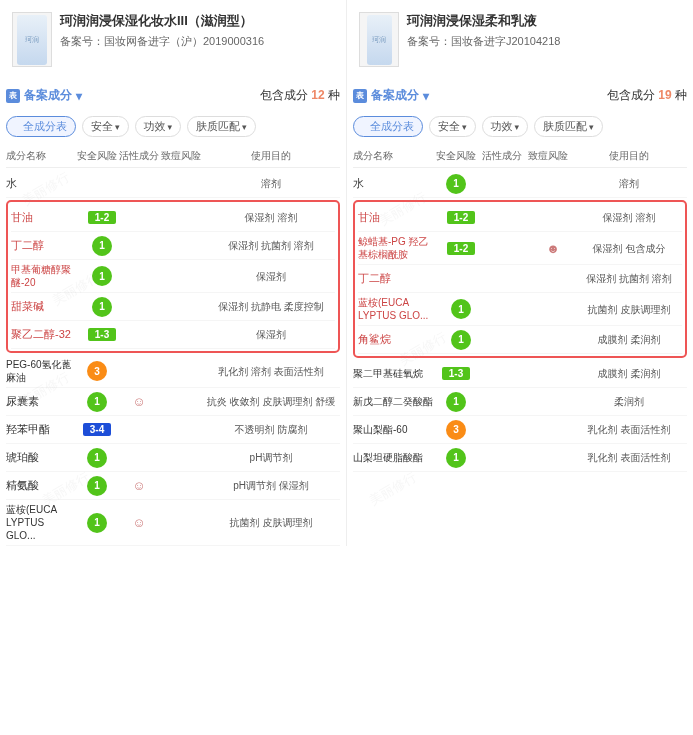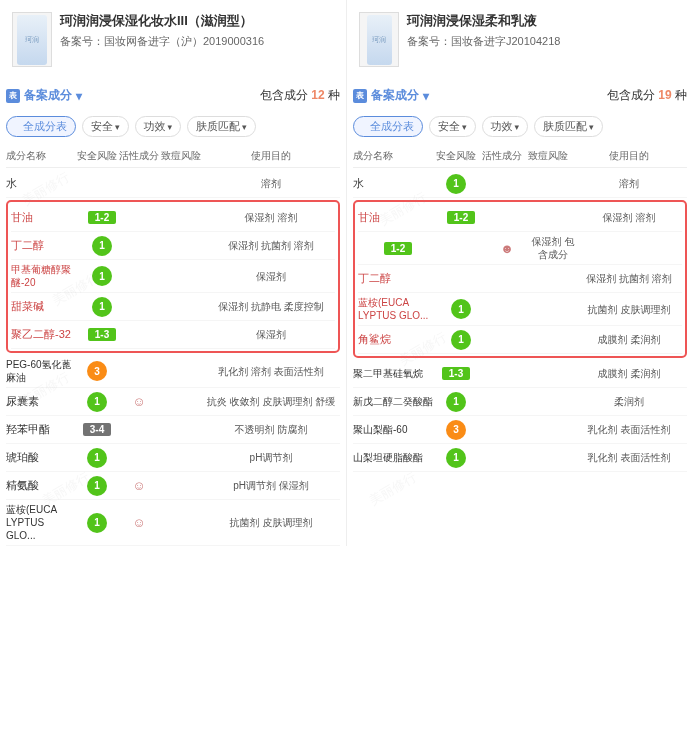--- a/index.html
+++ b/index.html
@@ -31,21 +31,21 @@
     .table-row { display: grid; grid-template-columns: 70px 42px 42px 42px 1fr; padding: 3px 0; border-bottom: 1px solid #f5f5f5; align-items: center; min-height: 28px; }
     .table-row-wide { display: grid; grid-template-columns: 80px 46px 46px 46px 1fr; padding: 3px 0; border-bottom: 1px solid #f5f5f5; align-items: center; min-height: 28px; }
     
     .ingredient-name { font-size: 11px; color: #333; line-height: 1.3; }
     
     .badge { display: inline-flex; align-items: center; justify-content: center; border-radius: 50%; width: 20px; height: 20px; font-size: 10px; color: white; font-weight: bold; }
     .badge-green { background: #52c41a; }
     .badge-orange { background: #fa8c16; }
     .badge-range { display: inline-flex; align-items: center; justify-content: center; border-radius: 2px; padding: 1px 5px; font-size: 10px; color: white; font-weight: bold; min-width: 28px; }
     .badge-green-range { background: #52c41a; }
-    .badge-orange-range { background: #737373; }
+    .badge-orange-range { background: #1d4ed8; }
     
     .cell { display: flex; align-items: center; justify-content: center; }
     .cell-left { display: flex; align-items: center; justify-content: flex-start; }
     
     .purpose-text { font-size: 10px; color: #555; line-height: 1.3; text-align: center; }
     
     .acne-icon { font-size: 13px; color: #cc7a7a; }
     
     .panels-wrap { display: flex; position: relative; }
   </style>
@@ -344,20 +344,23 @@
             <span class="badge-range badge-green-range">1-2</span>
           </div>
         <div class="cell"></div>
         <div class="cell"></div>
         <div class="cell">
             <span class="purpose-text">保湿剂 溶剂</span>
           </div>
       </div>
 
       <div class="table-row-wide">
+        <div class="cell-left">
+            <span class="ingredient-name" style="color:#c44;font-size:10px;">鲸蜡基-PG 羟乙基棕榈酰胺</span>
+          </div>
         <div class="cell">
             <span class="badge-range badge-green-range">1-2</span>
           </div>
         <div class="cell"></div>
         <div class="cell">
             <span class="acne-icon">☻</span>
           </div>
         <div class="cell">
             <span class="purpose-text">保湿剂 包含成分</span>
           </div>

